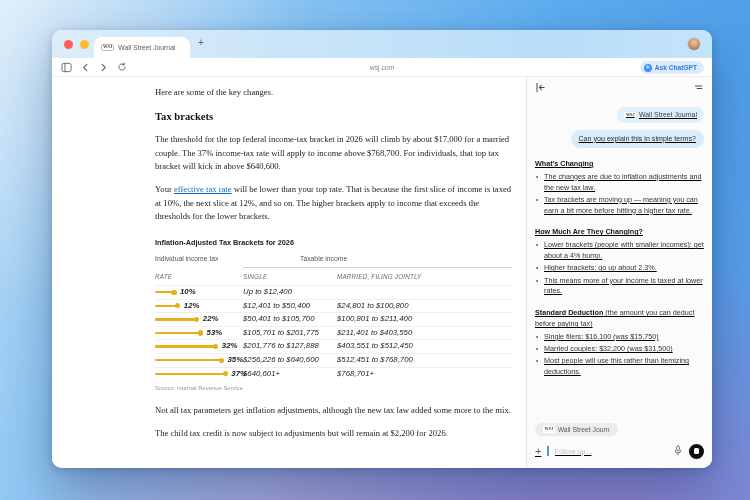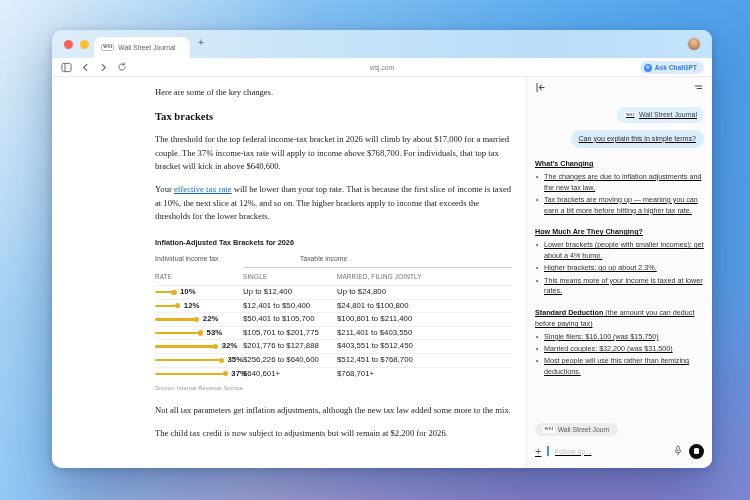--- a/index.html
+++ b/index.html
@@ -65,21 +65,21 @@
   }
   .article p { margin-bottom:9px; }
   .article h2 { font-size:10.6px; margin:5px 0 8px; color:#121212; }
   .article a { color:#0d6cbe; text-decoration:underline; }
   
   .chart { font-family:"Liberation Sans",sans-serif; margin:13px 0 11px; }
   .chart-title { font-size:7.3px; font-weight:bold; color:#222; margin-bottom:6px; }
   .chart-labels { display:flex; font-size:6.8px; color:#555; }
   .cl-left { width:88px; flex:none; }
   .cl-right { flex:1; border-bottom:1px solid #cfcfcf; padding:0 0 2px 57px; }
-  .chart-head, .chart-row { display:grid; grid-template-columns:88px 94px auto; align-items:center; }
+  .chart-head, .chart-row { display:grid; grid-template-columns:88px 94px auto; align-items:center;font-style:italic; }
   .chart-head { font-size:6.3px; color:#6d6d6d; letter-spacing:.2px; padding:4px 0 3px; }
   .chart-row { height:13.6px; border-top:1px solid #efefef; font-size:7.8px; color:#222; }
   .rate-cell { display:flex; align-items:center; }
   .bar { height:2.4px; border-radius:1px; position:relative; flex:none; }
   .bar i { position:absolute; right:-2.5px; top:-1.4px; width:5.2px; height:5.2px; border-radius:50%; display:block; }
   .rate-label { font-weight:bold; font-size:7.8px; margin-left:6px; }
   .chart-source { font-size:5.9px; color:#9a9a9a; margin-top:4px; }
   
   .sidebar { flex:1; background:#fbfbfc; border-left:1px solid #e7e7ea; display:flex; flex-direction:column; min-width:0;text-decoration:underline; }
   .chat-header { height:22px; flex:none; display:flex; align-items:center; justify-content:space-between; padding:0 8px; }
@@ -195,21 +195,20 @@
             <span>MARRIED, FILING JOINTLY</span>
           </div>
           <div class="chart-row">
             <span class="rate-cell">
                 <span class="bar" style="width: 19px; background: rgb(228, 177, 29);">
                   <i style="background: rgb(228, 177, 29);"></i>
                 </span>
                 <span class="rate-label">10%</span>
               </span>
             <span>Up to $12,400</span>
-              <span>Up to $24,800</span>
           </div>
           <div class="chart-row">
             <span class="rate-cell">
                 <span class="bar" style="width: 22.8px; background: rgb(228, 177, 29);">
                   <i style="background: rgb(228, 177, 29);"></i>
                 </span>
                 <span class="rate-label">12%</span>
               </span>
             <span>$12,401 to $50,400</span>
               <span>$24,801 to $100,800</span>

